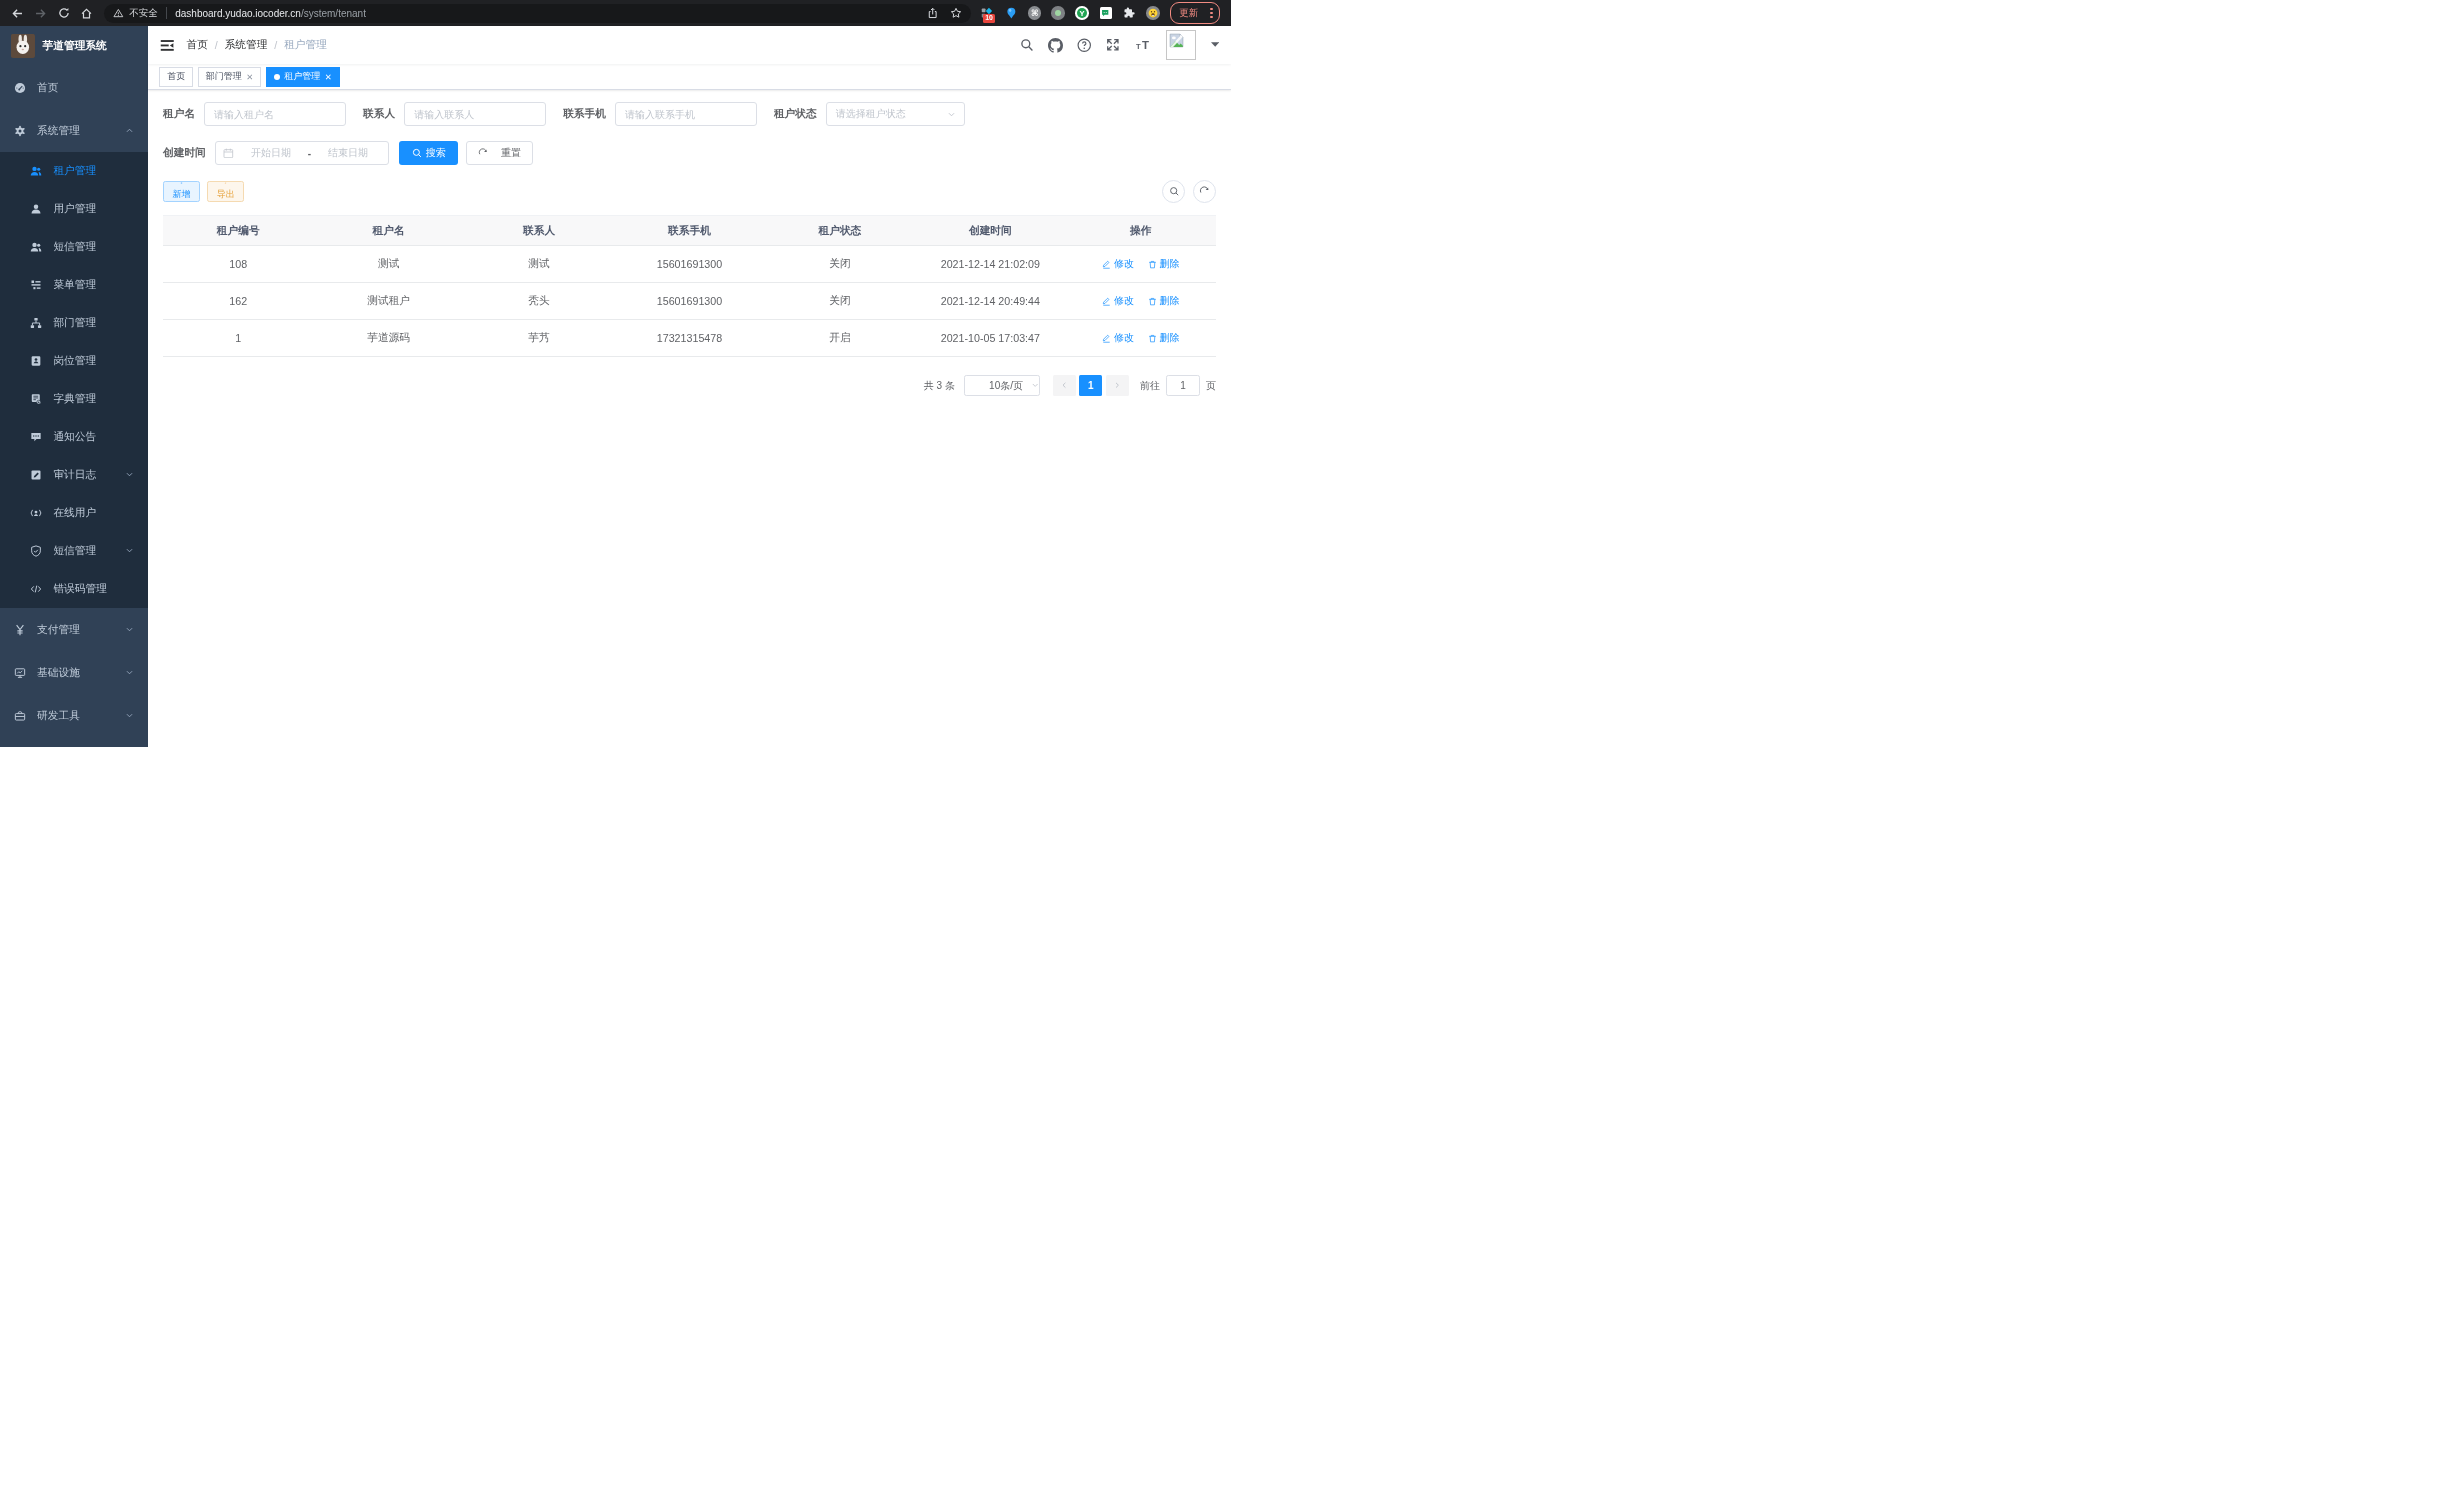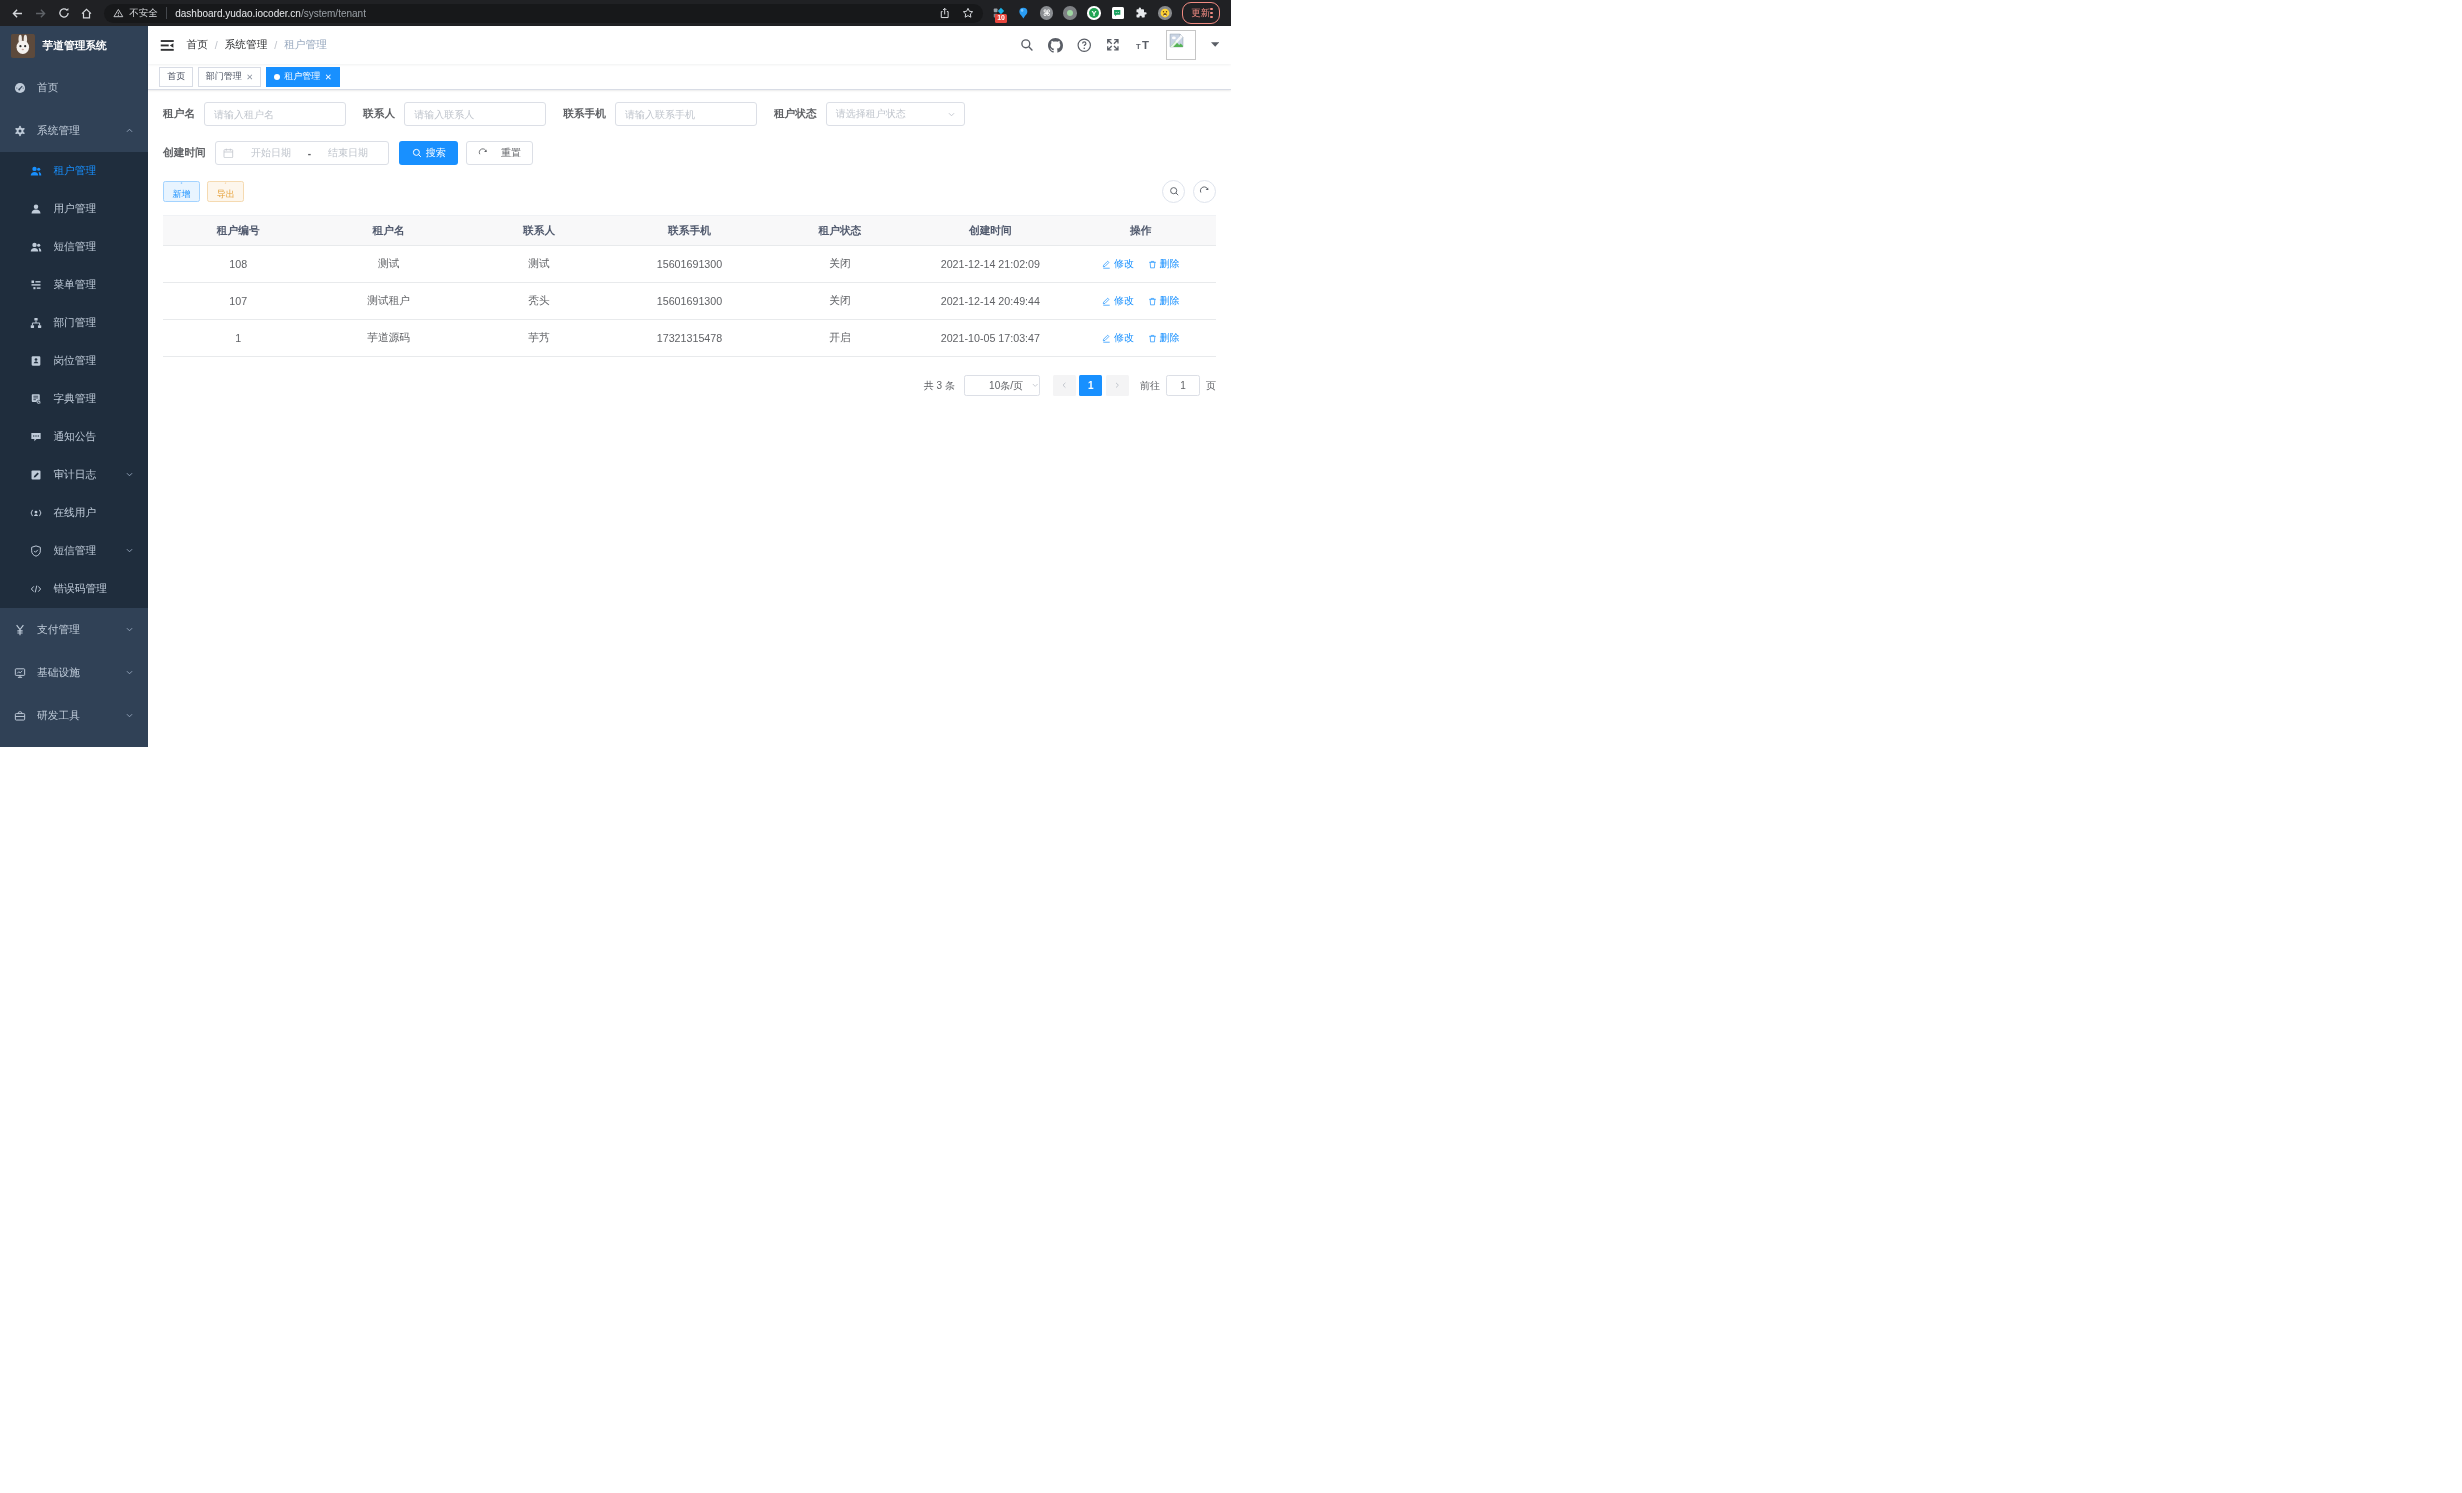--- a/index.html
+++ b/index.html
@@ -18,21 +18,21 @@
   .om-div { width:0.8px; height:11.4px; background:#45484d; margin:0 8.4px; }
   .url { font-size:10px; color:#e8eaed; white-space:nowrap; overflow:hidden; }
   .url .path { color:#9aa0a6; }
   .om-right { margin-left:auto; display:flex; align-items:center; gap:12px; color:#dadce0; }
   .ext-strip { display:flex; align-items:center; gap:10px; padding-right:3px; }
   .ext { width:13.7px; height:13.7px; position:relative; display:flex; align-items:center; justify-content:center; flex:0 0 auto; }
   .badge { position:absolute; bottom:-3px; left:3px; background:#e8453c; color:#fff;
     font-size:6.9px; line-height:8.4px; padding:0 1.9px; border-radius:1.5px; font-weight:bold; }
   .circle-ext { width:13.7px; height:13.7px; border-radius:50%; display:flex; align-items:center; justify-content:center; }
   .update-pill { height:22px; border:1.1px solid #f28b82; border-radius:9px; color:#f28b82;
-    display:flex; align-items:center; gap:0; padding:0 6.9px 0 8.4px; font-size:9.5px; flex:0 0 auto; }
+    display:flex; align-items:center; gap:12px; padding:0 6.9px 0 8.4px; font-size:9.5px; flex:0 0 auto; }
   .kebab { display:flex; flex-direction:column; gap:1.9px; }
   .kebab i { width:2.3px; height:2.3px; border-radius:50%; background:#f28b82; }
 
   
   .app { display:flex; height:721px; }
 
   
   .sidebar { width:148px; background:#304156; color:#bfcbd9; flex:0 0 auto;
     display:flex; flex-direction:column; overflow:hidden; }
   .logo-row { height:40px; display:flex; align-items:center; padding-left:11.4px; gap:7.6px; }
@@ -648,21 +648,21 @@
                 </span>
               <span class="lnk">
                   <svg width="9" height="9" viewBox="0 0 14 14">
                     <path d="M1.8 3.6h10.4M5 3.6V2.2h4v1.4M3.4 3.6l.6 8.6h6l.6-8.6" fill="none" stroke="#1890ff" stroke-width="1.1"></path>
                   </svg>
                   <span>删除</span>
                 </span>
             </td>
           </tr>
           <tr>
-            <td>107</td>
+            <td>162</td>
             <td>测试租户</td>
             <td>秃头</td>
             <td>15601691300</td>
             <td>关闭</td>
             <td>2021-12-14 20:49:44</td>
             <td>
               <span class="lnk">
                   <svg width="9" height="9" viewBox="0 0 14 14">
                     <path d="M2 10.5l.6-2.5 5.6-5.6a1 1 0 011.4 0l.6.6a1 1 0 010 1.4L4.6 10z" fill="none" stroke="#1890ff" stroke-width="1.1"></path>
                     <path d="M2 12.8h10" stroke="#1890ff" stroke-width="1.1"></path>

